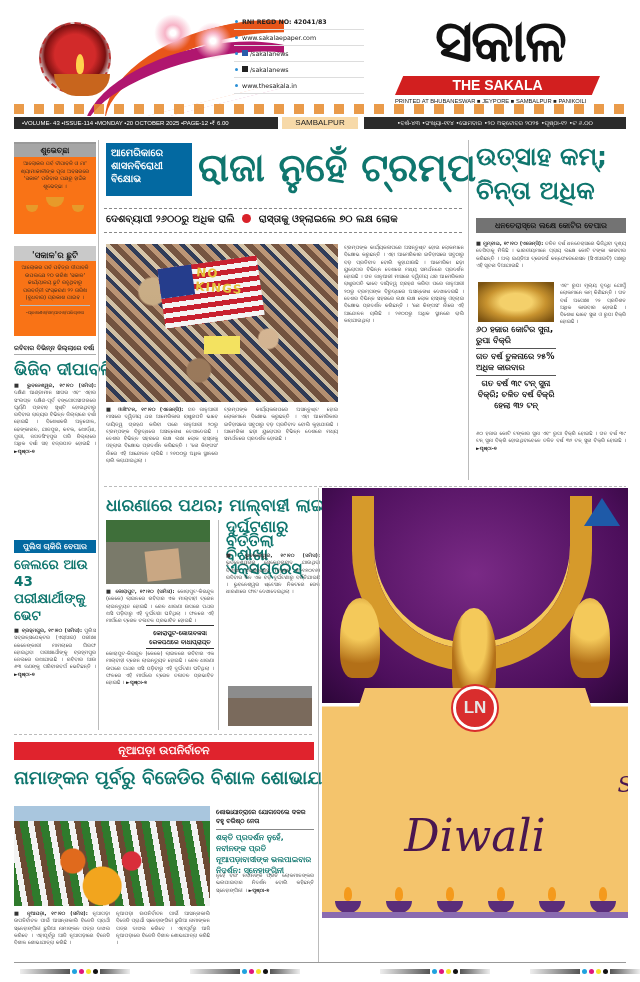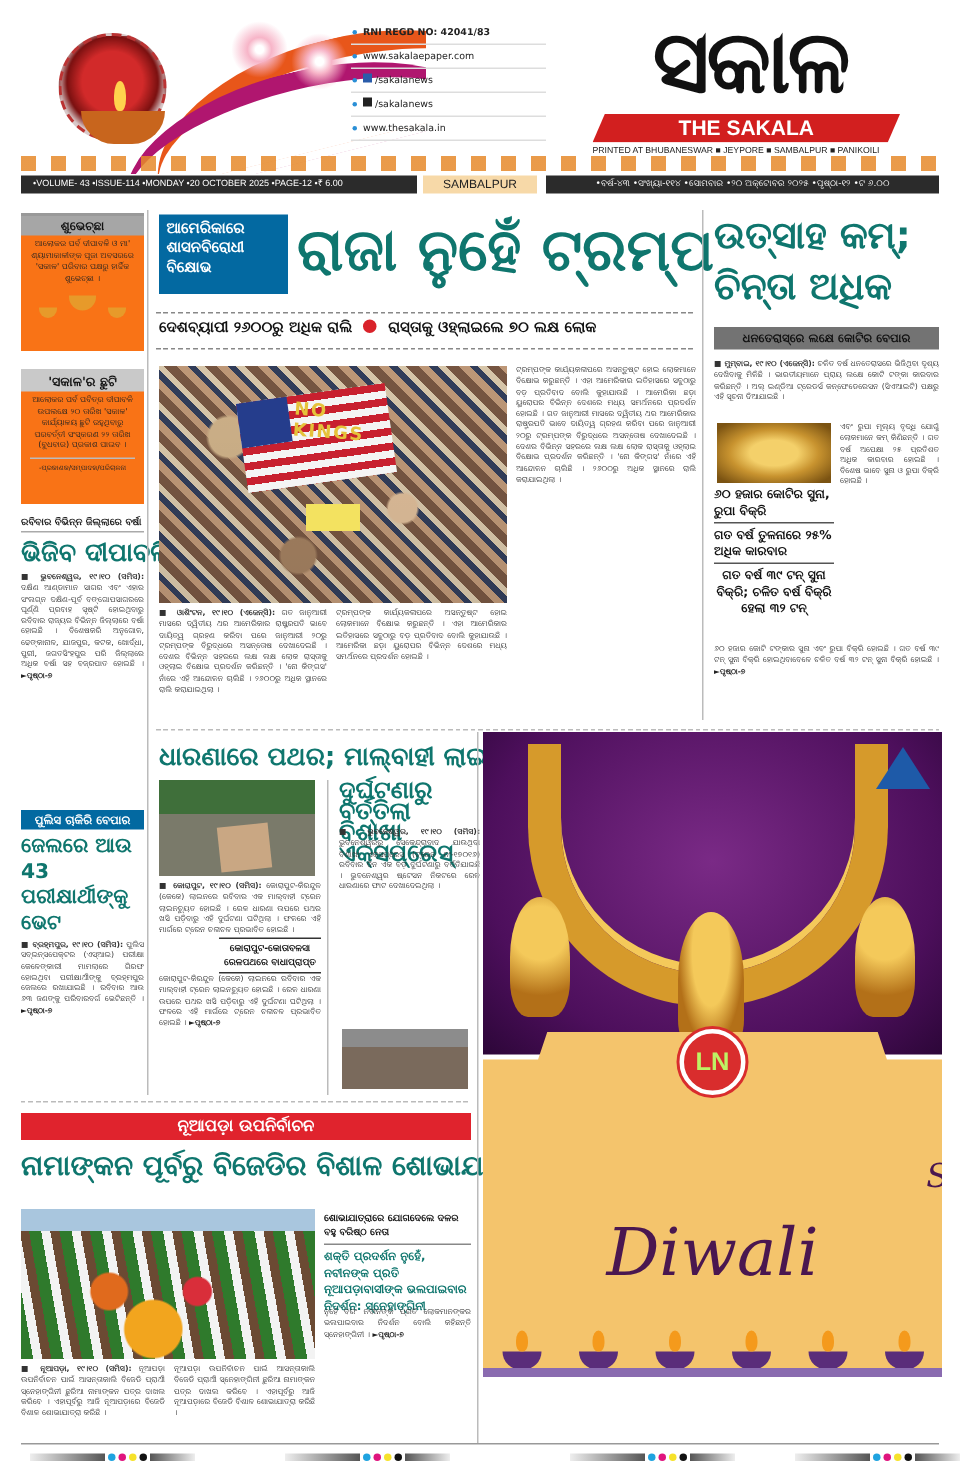--- a/index.html
+++ b/index.html
@@ -54,21 +54,21 @@
  radial-gradient(circle at 45% 80%,#f2a51e 0 14%,transparent 15%),
  repeating-linear-gradient(80deg,#2f7a2c 0 8px,#f3f3f3 8px 14px,#6b4a33 14px 20px)}
 
 .ad{left:322px;top:488px;width:306px;height:474px;overflow:hidden}
 .ad-top{position:absolute;left:0;top:0;width:306px;height:215px;background:radial-gradient(ellipse at 50% 40%,#7a2a86 0,#4d0f5c 70%,#2c0638 100%)}
 .necklace{position:absolute;left:30px;top:8px;width:240px;height:175px;border-radius:0 0 120px 120px;border:22px solid #d69a2b;border-top:none;background:transparent;box-shadow:inset 0 -6px 0 #f4c95a}
 .pendant{position:absolute;left:130px;top:120px;width:44px;height:90px;background:radial-gradient(ellipse at 50% 30%,#f4c95a 0 40%,#b37018 70%);border-radius:50% 50% 20% 20%}
 .earring{position:absolute;width:40px;height:80px;background:radial-gradient(circle at 50% 30%,#f4c95a 0 30%,#b37018 70%);border-radius:50% 50% 30% 30%}
 .bis{position:absolute;left:262px;top:10px;width:36px;height:28px;background:#1e5aa8;clip-path:polygon(50% 0,100% 100%,0 100%)}
 .ad-mid{position:absolute;left:0;top:200px;width:306px;height:230px;background:#f4c46c;clip-path:polygon(0 8%,12% 8%,14% 0,86% 0,88% 8%,100% 8%,100% 100%,0 100%)}
-.ln-logo{position:absolute;left:131px;top:198px;width:44px;height:44px;border-radius:50%;background:#d92d2d;border:3px solid #fff;box-shadow:0 0 0 2px #d92d2d;color:#bef264;font-weight:bold;font-size:17px;line-height:38px;text-align:center;font-family:"Liberation Sans",sans-serif}
+.ln-logo{position:absolute;left:131px;top:198px;width:44px;height:44px;border-radius:50%;background:#d92d2d;border:3px solid #fff;box-shadow:0 0 0 2px #d92d2d;color:#e5e5e5;font-weight:bold;font-size:17px;line-height:38px;text-align:center;font-family:"Liberation Sans",sans-serif}
 .ad-name{position:absolute;left:0;top:254px;width:306px;text-align:center;font-family:"Liberation Serif",serif;font-size:12px;letter-spacing:2.5px;color:#3b1740;font-weight:bold}
 .ad-sub{position:absolute;left:0;top:270px;width:306px;text-align:center;font-family:"Liberation Serif",serif;font-size:9.5px;color:#3b1740}
 .ad-subh{position:absolute;left:0;top:284px;width:353px;text-align:right;font-family:"DejaVu Serif",serif;font-style:italic;font-size:22px;color:#4a1750}
 .ad-diwali{position:absolute;left:0;top:322px;width:306px;text-align:center;font-family:"DejaVu Serif",serif;font-style:italic;font-size:44px;color:#4a1750}
 .ad-lamps{position:absolute;left:0;top:395px;width:306px;height:30px;display:flex;justify-content:space-around;align-items:flex-end}
 .ad-lamp{width:26px;height:12px;background:#5a2d7a;border-radius:0 0 14px 14px;position:relative}
 .ad-lamp:before{content:"";position:absolute;left:9px;top:-14px;width:8px;height:14px;background:#f49a1c;border-radius:50% 50% 40% 40%}
 .ad-strip{position:absolute;left:0;top:424px;width:306px;height:6px;background:#8a6bb0}
 .ad-foot{position:absolute;left:0;top:430px;width:306px;height:44px;background:#4a1450;color:#f3d8a0;font-family:"Liberation Serif",serif;font-weight:bold;font-size:9px;display:flex;justify-content:space-between;align-items:center;padding:0 12px;letter-spacing:.6px}
 

